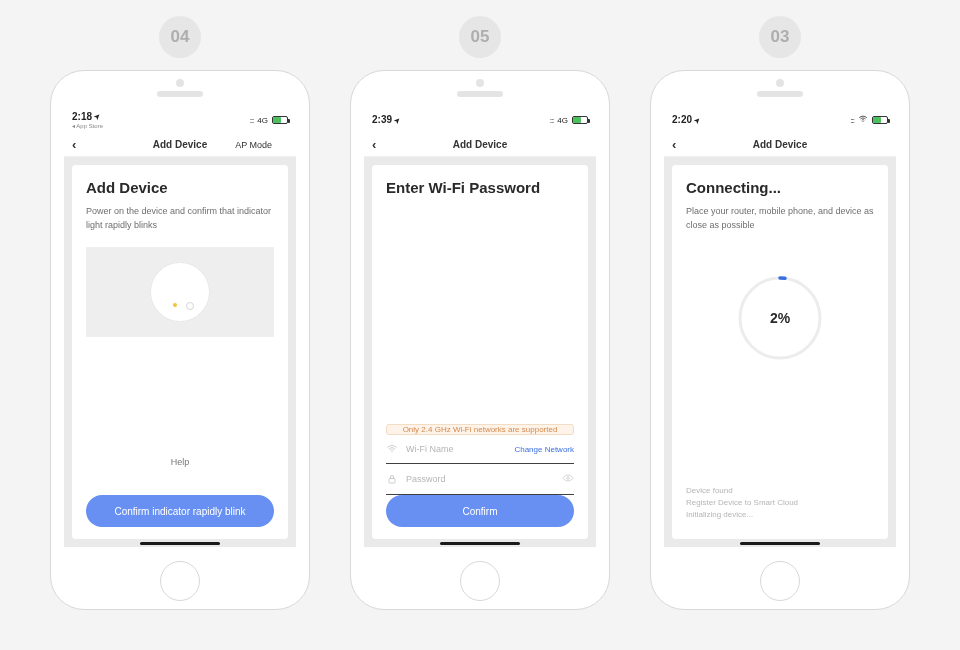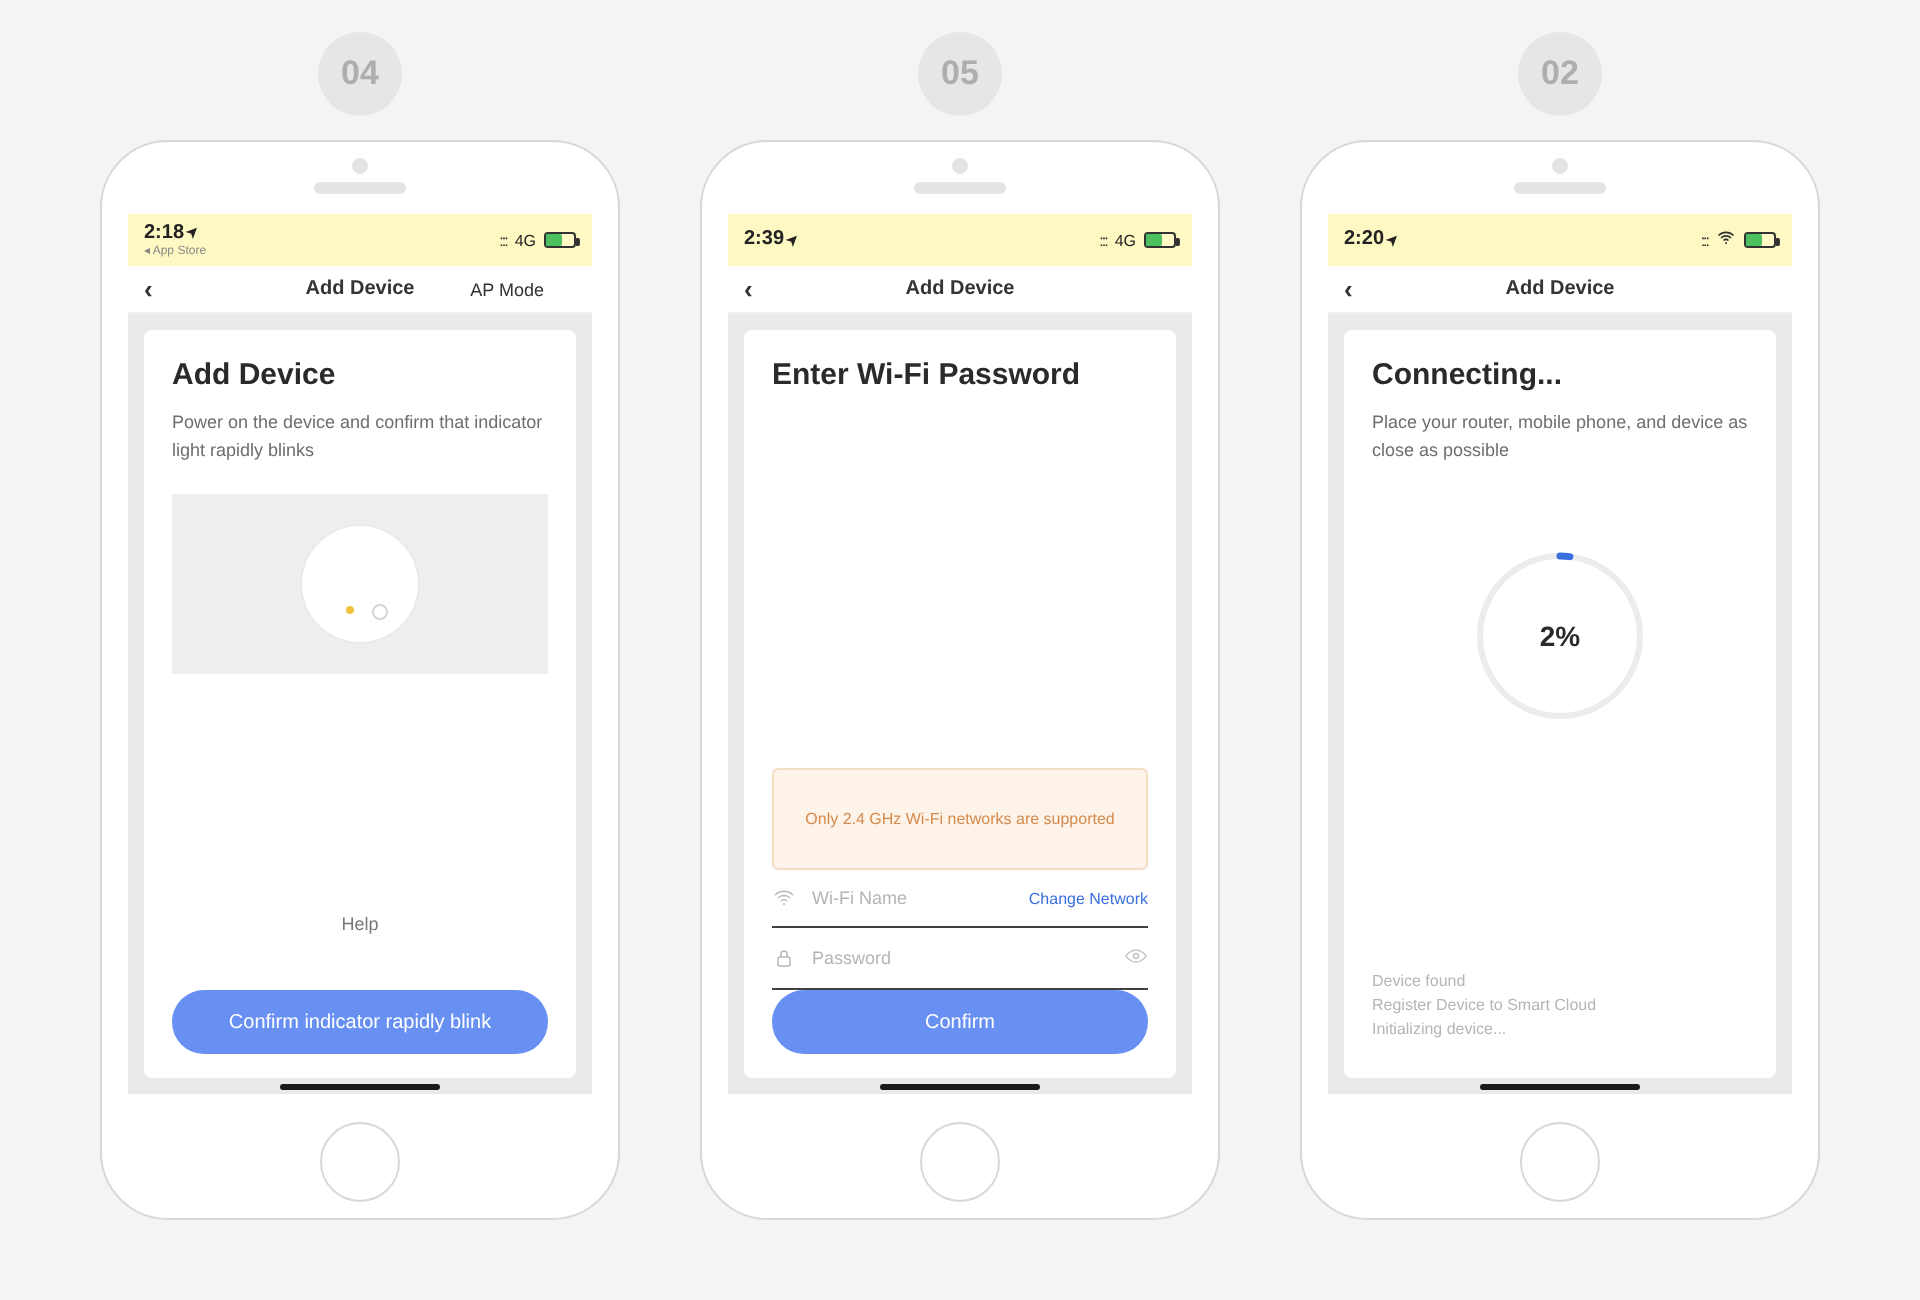--- a/index.html
+++ b/index.html
@@ -81,21 +81,21 @@
     margin-top: 10px;
     width: 232px;
     height: 440px;
     background: var(--phone-inner-gap);
     display: flex;
     flex-direction: column;
     position: relative;
   }
   
   .statusbar {
-    background: #fef9c3;
+    background: #ffffff;
     height: 26px;
     display: flex;
     align-items: center;
     justify-content: space-between;
     padding: 0 8px;
     font-size: 9px;
     color: #222;
   }
   .sb-left { display: flex; flex-direction: column; line-height: 1; }
   .sb-time { font-weight: 600; font-size: 10px; display:flex; align-items:center; gap:2px;}
@@ -154,21 +154,21 @@
     display:flex; align-items:center; justify-content:center;
     color:#fff; font-size:10px; font-weight:500;
   }
   
   .warn-banner {
     background: var(--warn-bg);
     border:1px solid #f3dcc4;
     border-radius:3px;
     font-size:8px; color:var(--warn-orange);
     text-align:center;
-    padding:20px 3px;
+    padding:0 3px;
     margin-top:auto;
   }
   .field-row {
     display:flex; align-items:center; gap:8px;
     border-bottom:1px solid #404040;
     padding:8px 0;
     font-size:9px;
   }
   .field-icon { width:12px; display:flex; align-items:center; justify-content:center; }
   .field-icon svg { width:12px; height:12px; fill:none; stroke:#b9b9b9; stroke-width:1.5; }
@@ -318,21 +318,21 @@
 
           <div class="primary-btn wifi-confirm">Confirm</div>
         </div>
         <div class="home-indicator inside-screen"></div>
       </div>
       <div class="home-btn"></div>
     </div>
   </div>
 
   <div class="col">
-    <div class="step-badge">02</div>
+    <div class="step-badge">03</div>
     <div class="phone">
       <div class="camera"></div>
       <div class="earpiece-row">
         <div class="speaker"></div>
       </div>
       <div class="screen">
         <div class="statusbar">
           <div class="sb-left">
             <span class="sb-time">
               <span>2:20</span>

